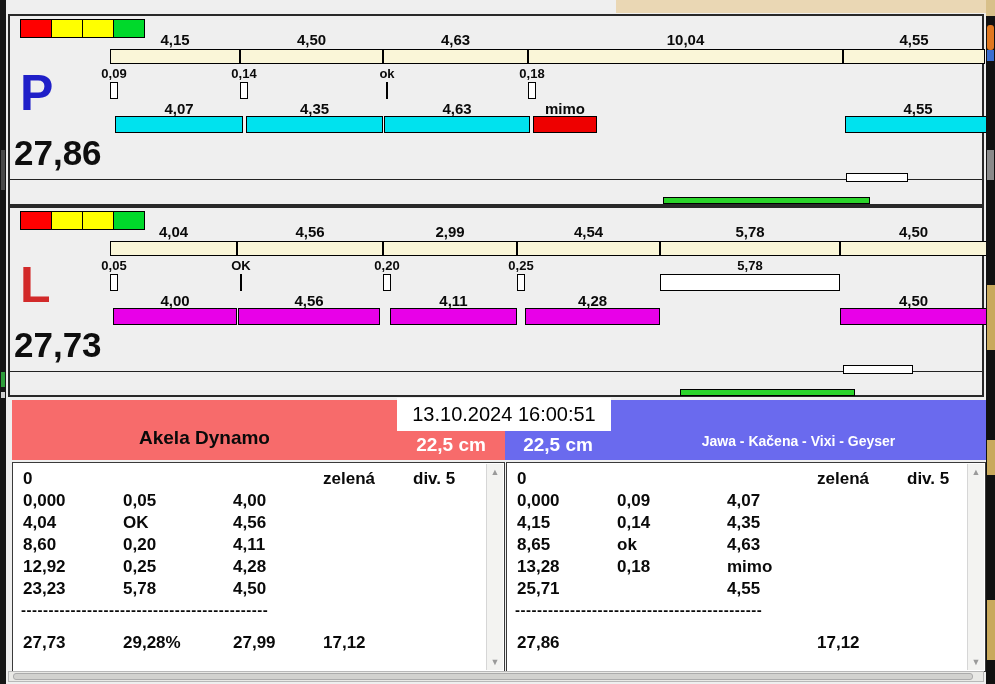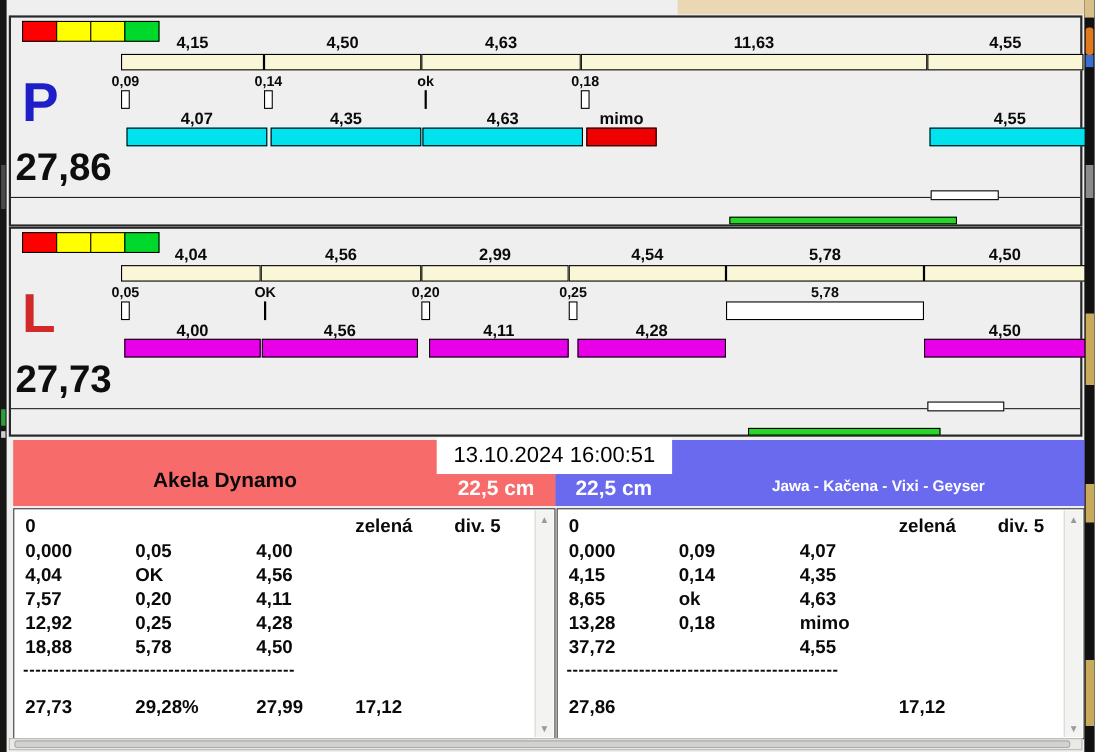--- a/index.html
+++ b/index.html
@@ -71,21 +71,21 @@
         <div style="position: absolute; left: 72px; top: 3px; width: 32px; height: 19px; background: rgb(255, 255, 0); border: 1px solid rgb(0, 0, 0);"></div>
         <div style="position: absolute; left: 103px; top: 3px; width: 32px; height: 19px; background: rgb(0, 217, 43); border: 1px solid rgb(0, 0, 0);"></div>
         <div style="position: absolute; left: 10px; top: 52px; font-size: 50px; line-height: 50px; font-weight: bold; color: rgb(31, 31, 200);">P</div>
         <div style="position: absolute; left: 4px; top: 116px; font-size: 35px; line-height: 42px; font-weight: bold; color: rgb(14, 14, 14);">27,86</div>
         <div style="position: absolute; left: 120px; top: 15px; width: 90px; text-align: center; font-size: 15px; font-weight: bold; color: rgb(10, 10, 10);">4,15</div>
         <div style="position: absolute; left: 100px; top: 33px; width: 130px; height: 15px; background: rgb(250, 246, 216); border: 1px solid rgb(0, 0, 0);"></div>
         <div style="position: absolute; left: 256.5px; top: 15px; width: 90px; text-align: center; font-size: 15px; font-weight: bold; color: rgb(10, 10, 10);">4,50</div>
         <div style="position: absolute; left: 230px; top: 33px; width: 143px; height: 15px; background: rgb(250, 246, 216); border: 1px solid rgb(0, 0, 0);"></div>
         <div style="position: absolute; left: 400.5px; top: 15px; width: 90px; text-align: center; font-size: 15px; font-weight: bold; color: rgb(10, 10, 10);">4,63</div>
         <div style="position: absolute; left: 373px; top: 33px; width: 145px; height: 15px; background: rgb(250, 246, 216); border: 1px solid rgb(0, 0, 0);"></div>
-        <div style="position: absolute; left: 630.5px; top: 15px; width: 90px; text-align: center; font-size: 15px; font-weight: bold; color: rgb(10, 10, 10);">11,63</div>
+        <div style="position: absolute; left: 630.5px; top: 15px; width: 90px; text-align: center; font-size: 15px; font-weight: bold; color: rgb(10, 10, 10);">10,04</div>
         <div style="position: absolute; left: 518px; top: 33px; width: 315px; height: 15px; background: rgb(250, 246, 216); border: 1px solid rgb(0, 0, 0);"></div>
         <div style="position: absolute; left: 859px; top: 15px; width: 90px; text-align: center; font-size: 15px; font-weight: bold; color: rgb(10, 10, 10);">4,55</div>
         <div style="position: absolute; left: 833px; top: 33px; width: 142px; height: 15px; background: rgb(250, 246, 216); border: 1px solid rgb(0, 0, 0);"></div>
         <div style="position: absolute; left: 59px; top: 50px; width: 90px; text-align: center; font-size: 13px; font-weight: bold; color: rgb(10, 10, 10);">0,09</div>
         <div style="position: absolute; left: 100px; top: 66px; width: 8px; height: 17px; background: rgb(255, 255, 255); border: 1px solid rgb(0, 0, 0);"></div>
         <div style="position: absolute; left: 189px; top: 50px; width: 90px; text-align: center; font-size: 13px; font-weight: bold; color: rgb(10, 10, 10);">0,14</div>
         <div style="position: absolute; left: 230px; top: 66px; width: 8px; height: 17px; background: rgb(255, 255, 255); border: 1px solid rgb(0, 0, 0);"></div>
         <div style="position: absolute; left: 332px; top: 50px; width: 90px; text-align: center; font-size: 13px; font-weight: bold; color: rgb(10, 10, 10);">ok</div>
         <div style="position: absolute; left: 376px; top: 66px; width: 2px; height: 17px; background: rgb(0, 0, 0);"></div>
         <div style="position: absolute; left: 477px; top: 50px; width: 90px; text-align: center; font-size: 13px; font-weight: bold; color: rgb(10, 10, 10);">0,18</div>
@@ -173,31 +173,31 @@
         <div class="tcell" style="position: absolute; left: 10px;">0,000</div>
         <div class="tcell" style="position: absolute; left: 110px;">0,05</div>
         <div class="tcell" style="position: absolute; left: 220px;">4,00</div>
       </div>
       <div class="trow" style="position: absolute; top: 50px;">
         <div class="tcell" style="position: absolute; left: 10px;">4,04</div>
         <div class="tcell" style="position: absolute; left: 110px;">OK</div>
         <div class="tcell" style="position: absolute; left: 220px;">4,56</div>
       </div>
       <div class="trow" style="position: absolute; top: 72px;">
-        <div class="tcell" style="position: absolute; left: 10px;">7,57</div>
+        <div class="tcell" style="position: absolute; left: 10px;">8,60</div>
         <div class="tcell" style="position: absolute; left: 110px;">0,20</div>
         <div class="tcell" style="position: absolute; left: 220px;">4,11</div>
       </div>
       <div class="trow" style="position: absolute; top: 94px;">
         <div class="tcell" style="position: absolute; left: 10px;">12,92</div>
         <div class="tcell" style="position: absolute; left: 110px;">0,25</div>
         <div class="tcell" style="position: absolute; left: 220px;">4,28</div>
       </div>
       <div class="trow" style="position: absolute; top: 116px;">
-        <div class="tcell" style="position: absolute; left: 10px;">18,88</div>
+        <div class="tcell" style="position: absolute; left: 10px;">23,23</div>
         <div class="tcell" style="position: absolute; left: 110px;">5,78</div>
         <div class="tcell" style="position: absolute; left: 220px;">4,50</div>
       </div>
       <div class="tdivider" style="position: absolute; top: 138px;">---------------------------------------------</div>
       <div class="trow" style="position: absolute; top: 170px;">
         <div class="tcell" style="position: absolute; left: 10px;">27,73</div>
         <div class="tcell" style="position: absolute; left: 110px;">29,28%</div>
         <div class="tcell" style="position: absolute; left: 220px;">27,99</div>
         <div class="tcell" style="position: absolute; left: 310px;">17,12</div>
       </div>
@@ -226,21 +226,21 @@
         <div class="tcell" style="position: absolute; left: 10px;">8,65</div>
         <div class="tcell" style="position: absolute; left: 110px;">ok</div>
         <div class="tcell" style="position: absolute; left: 220px;">4,63</div>
       </div>
       <div class="trow" style="position: absolute; top: 94px;">
         <div class="tcell" style="position: absolute; left: 10px;">13,28</div>
         <div class="tcell" style="position: absolute; left: 110px;">0,18</div>
         <div class="tcell" style="position: absolute; left: 220px;">mimo</div>
       </div>
       <div class="trow" style="position: absolute; top: 116px;">
-        <div class="tcell" style="position: absolute; left: 10px;">37,72</div>
+        <div class="tcell" style="position: absolute; left: 10px;">25,71</div>
         <div class="tcell" style="position: absolute; left: 220px;">4,55</div>
       </div>
       <div class="tdivider" style="position: absolute; top: 138px;">---------------------------------------------</div>
       <div class="trow" style="position: absolute; top: 170px;">
         <div class="tcell" style="position: absolute; left: 10px;">27,86</div>
         <div class="tcell" style="position: absolute; left: 310px;">17,12</div>
       </div>
       <div class="vscroll" style="position: absolute;">
         <div class="varrow" style="position: absolute; top: 0px;">▲</div>
         <div class="varrow" style="position: absolute; bottom: 0px;">▼</div>

